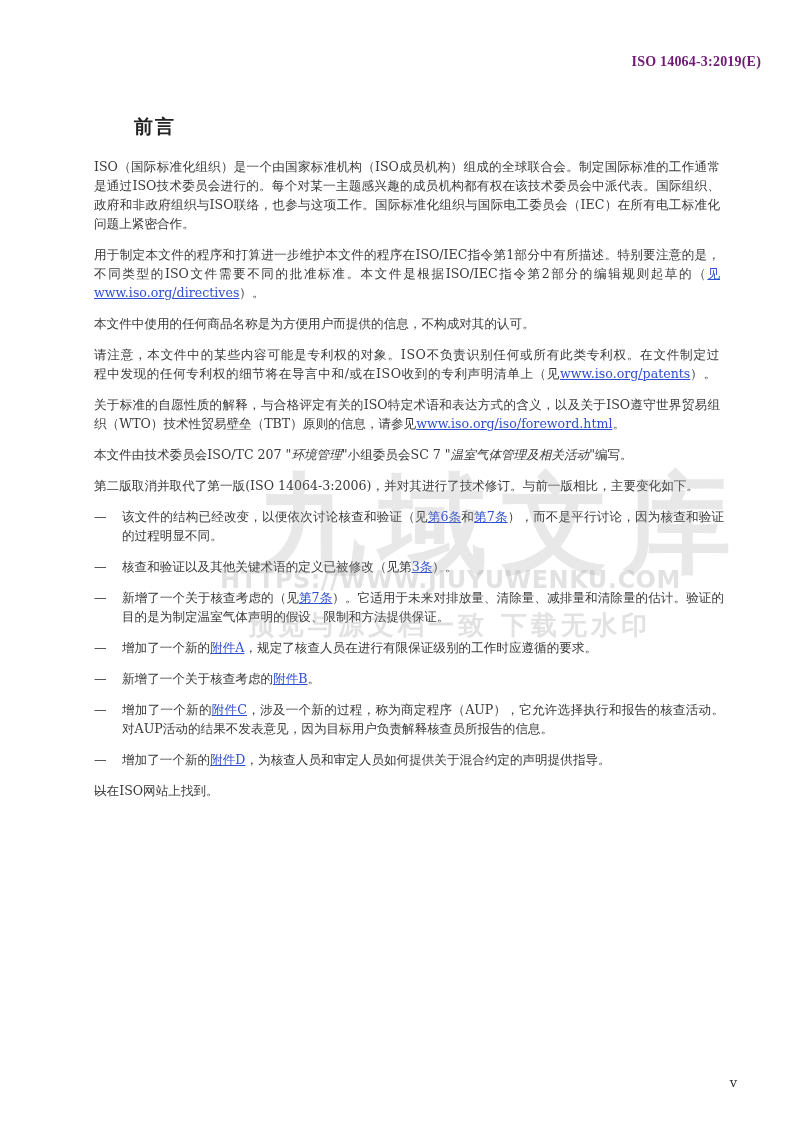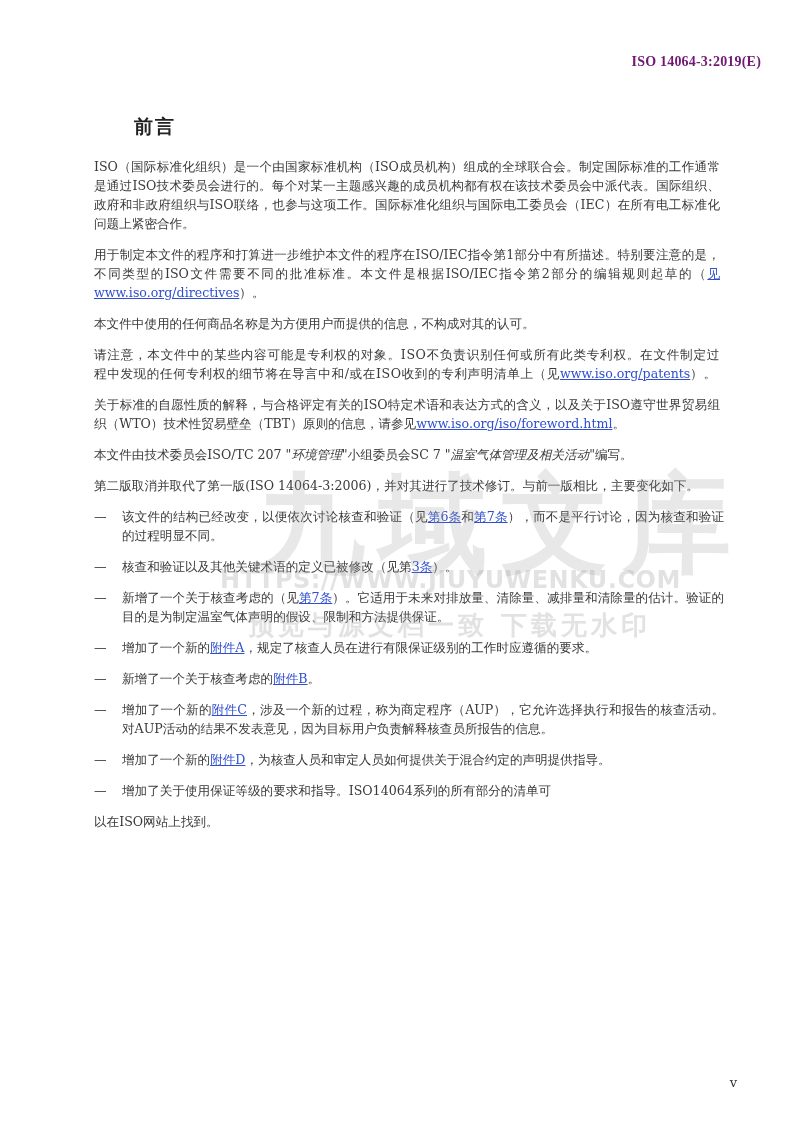--- a/index.html
+++ b/index.html
@@ -156,21 +156,21 @@
       <li class="list-item">
         <span class="dash">—</span><span>新增了一个关于核查考虑的</span><a class="link">附件B</a><span>。</span>
       </li>
       <li class="list-item">
         <span class="dash">—</span><span>增加了一个新的</span><a class="link">附件C</a><span>，涉及一个新的过程，称为商定程序（AUP），它允许选择执行和报告的核查活动。对AUP活动的结果不发表意见，因为目标用户负责解释核查员所报告的信息。</span>
       </li>
       <li class="list-item">
         <span class="dash">—</span><span>增加了一个新的</span><a class="link">附件D</a><span>，为核查人员和审定人员如何提供关于混合约定的声明提供指导。</span>
       </li>
       <li class="list-item">
-        <span class="dash">—</span><span>增加了关于使用保证等级的要求和指导。ISO14064系列的所有部分的清单可</span>
+        <span class="dash">—</span>
       </li>
     </ul>
 
     <p class="para">以在ISO网站上找到。</p>
   </div>
 
   <div class="wm wm-big">九域文库</div>
   <div class="wm wm-url">HTTPS://WWW.JIUYUWENKU.COM</div>
   <div class="wm wm-note">预览与源文档一致 下载无水印</div>
 

